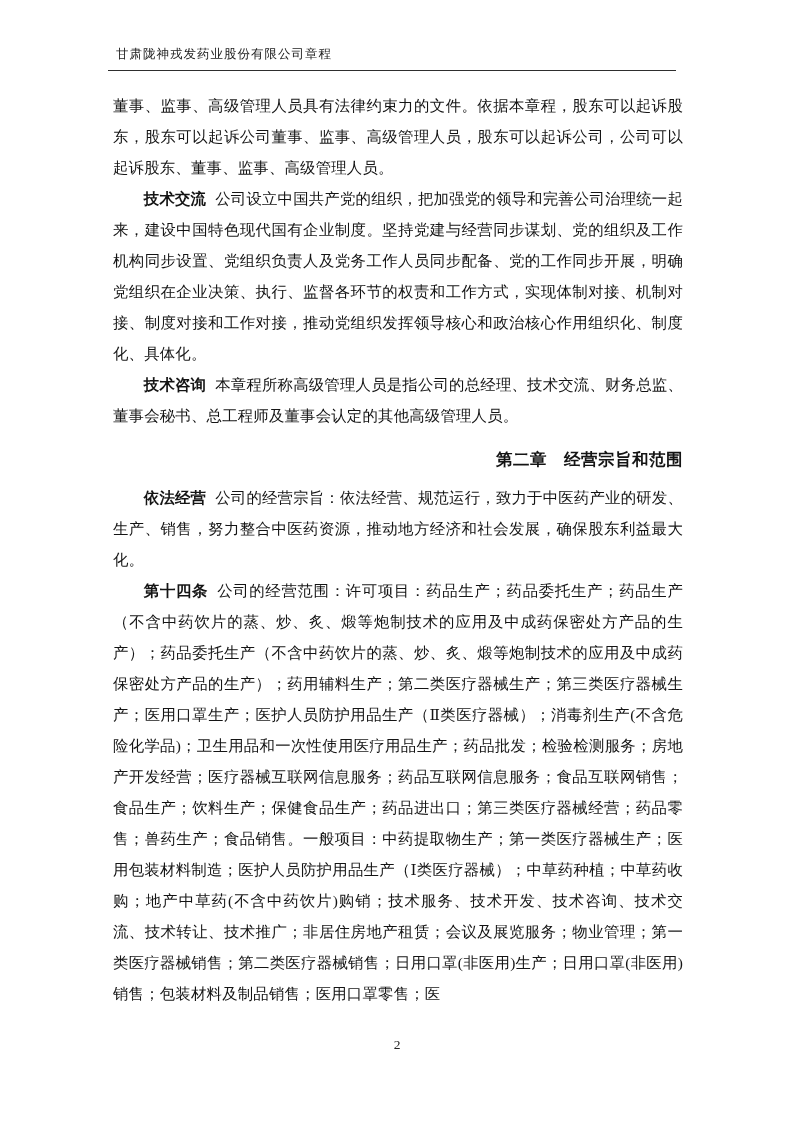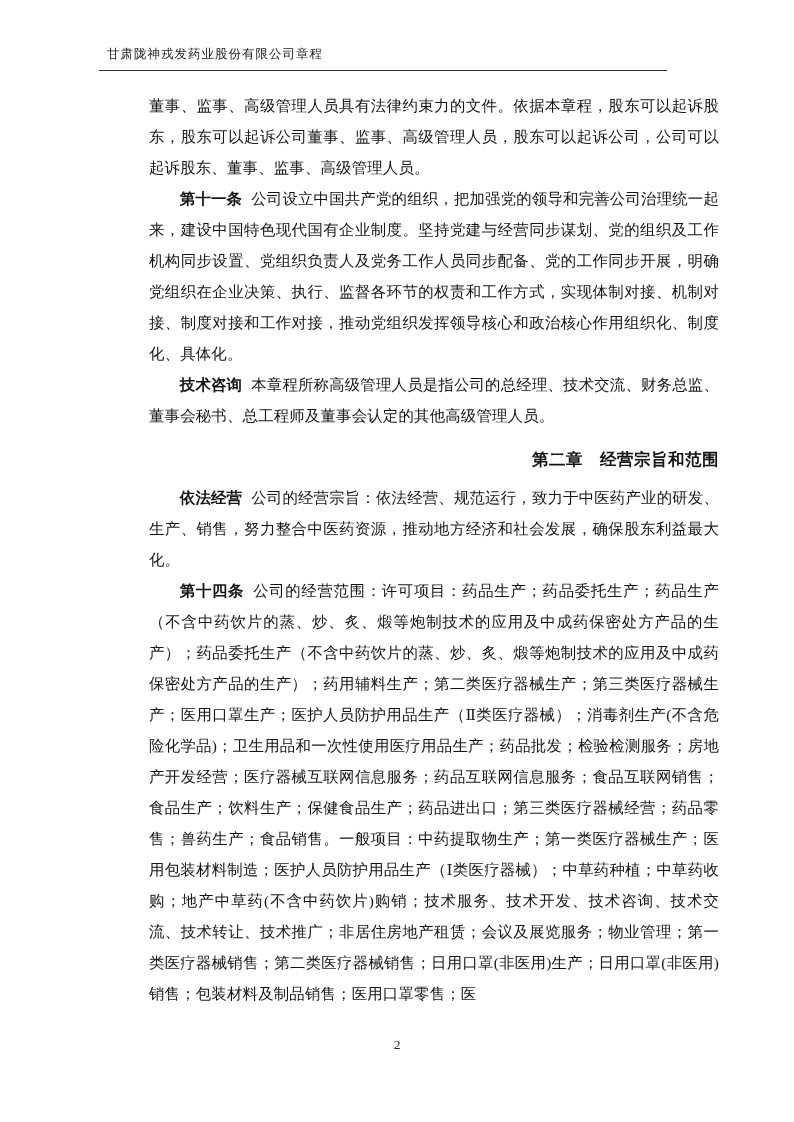--- a/index.html
+++ b/index.html
@@ -11,21 +11,21 @@
     position: relative;
     width: 794px;
     height: 1122px;
     background: #ffffff;
     font-family: "Liberation Serif", "DejaVu Serif", serif;
     color: #141414;
     overflow: hidden;
   }
   .page-header {
     position: absolute;
-    left: 99px;
+    left: 108px;
     width: 568px;
     top: 46px;
   }
   .header-title {
     font-size: 12.5px;
     line-height: 17px;
     letter-spacing: 1px;
     padding-left: 8px;
     color: #1c1c1c;
   }
@@ -36,21 +36,20 @@
   }
   .document-body {
     position: absolute;
     left: 113px;
     width: 570px;
     top: 90px;
     font-size: 15.4px;
     line-height: 31px;
     text-align: justify;
     letter-spacing: 0.2px;
-    margin-left: 36px;
   }
   .para {
     margin: 0;
     text-indent: 2em;
   }
   .para.no-indent {
     text-indent: 0;
   }
   .article-label {
     font-weight: 700;
@@ -87,21 +86,21 @@
     <div class="header-rule"></div>
   </div>
 
   <div class="document-body">
 
     <p class="para no-indent">
       <span>董事、监事、高级管理人员具有法律约束力的文件。依据本章程，股东可以起诉股东，股东可以起诉公司董事、监事、高级管理人员，股东可以起诉公司，公司可以起诉股东、董事、监事、高级管理人员。</span>
     </p>
 
     <p class="para">
-      <span class="article-label">第十一条</span><span>公司设立中国共产党的组织，把加强党的领导和完善公司治理统一起来，建设中国特色现代国有企业制度。坚持党建与经营同步谋划、党的组织及工作机构同步设置、党组织负责人及党务工作人员同步配备、党的工作同步开展，明确党组织在企业决策、执行、监督各环节的权责和工作方式，实现体制对接、机制对接、制度对接和工作对接，推动党组织发挥领导核心和政治核心作用组织化、制度化、具体化。</span>
+      <span class="article-label">技术交流</span><span>公司设立中国共产党的组织，把加强党的领导和完善公司治理统一起来，建设中国特色现代国有企业制度。坚持党建与经营同步谋划、党的组织及工作机构同步设置、党组织负责人及党务工作人员同步配备、党的工作同步开展，明确党组织在企业决策、执行、监督各环节的权责和工作方式，实现体制对接、机制对接、制度对接和工作对接，推动党组织发挥领导核心和政治核心作用组织化、制度化、具体化。</span>
     </p>
 
     <p class="para">
       <span class="article-label">技术咨询</span><span>本章程所称高级管理人员是指公司的总经理、技术交流、财务总监、董事会秘书、总工程师及董事会认定的其他高级管理人员。</span>
     </p>
 
     <p class="para chapter-heading">第二章　经营宗旨和范围</p>
 
     <p class="para">
       <span class="article-label">依法经营</span><span>公司的经营宗旨：依法经营、规范运行，致力于中医药产业的研发、生产、销售，努力整合中医药资源，推动地方经济和社会发展，确保股东利益最大化。</span>

